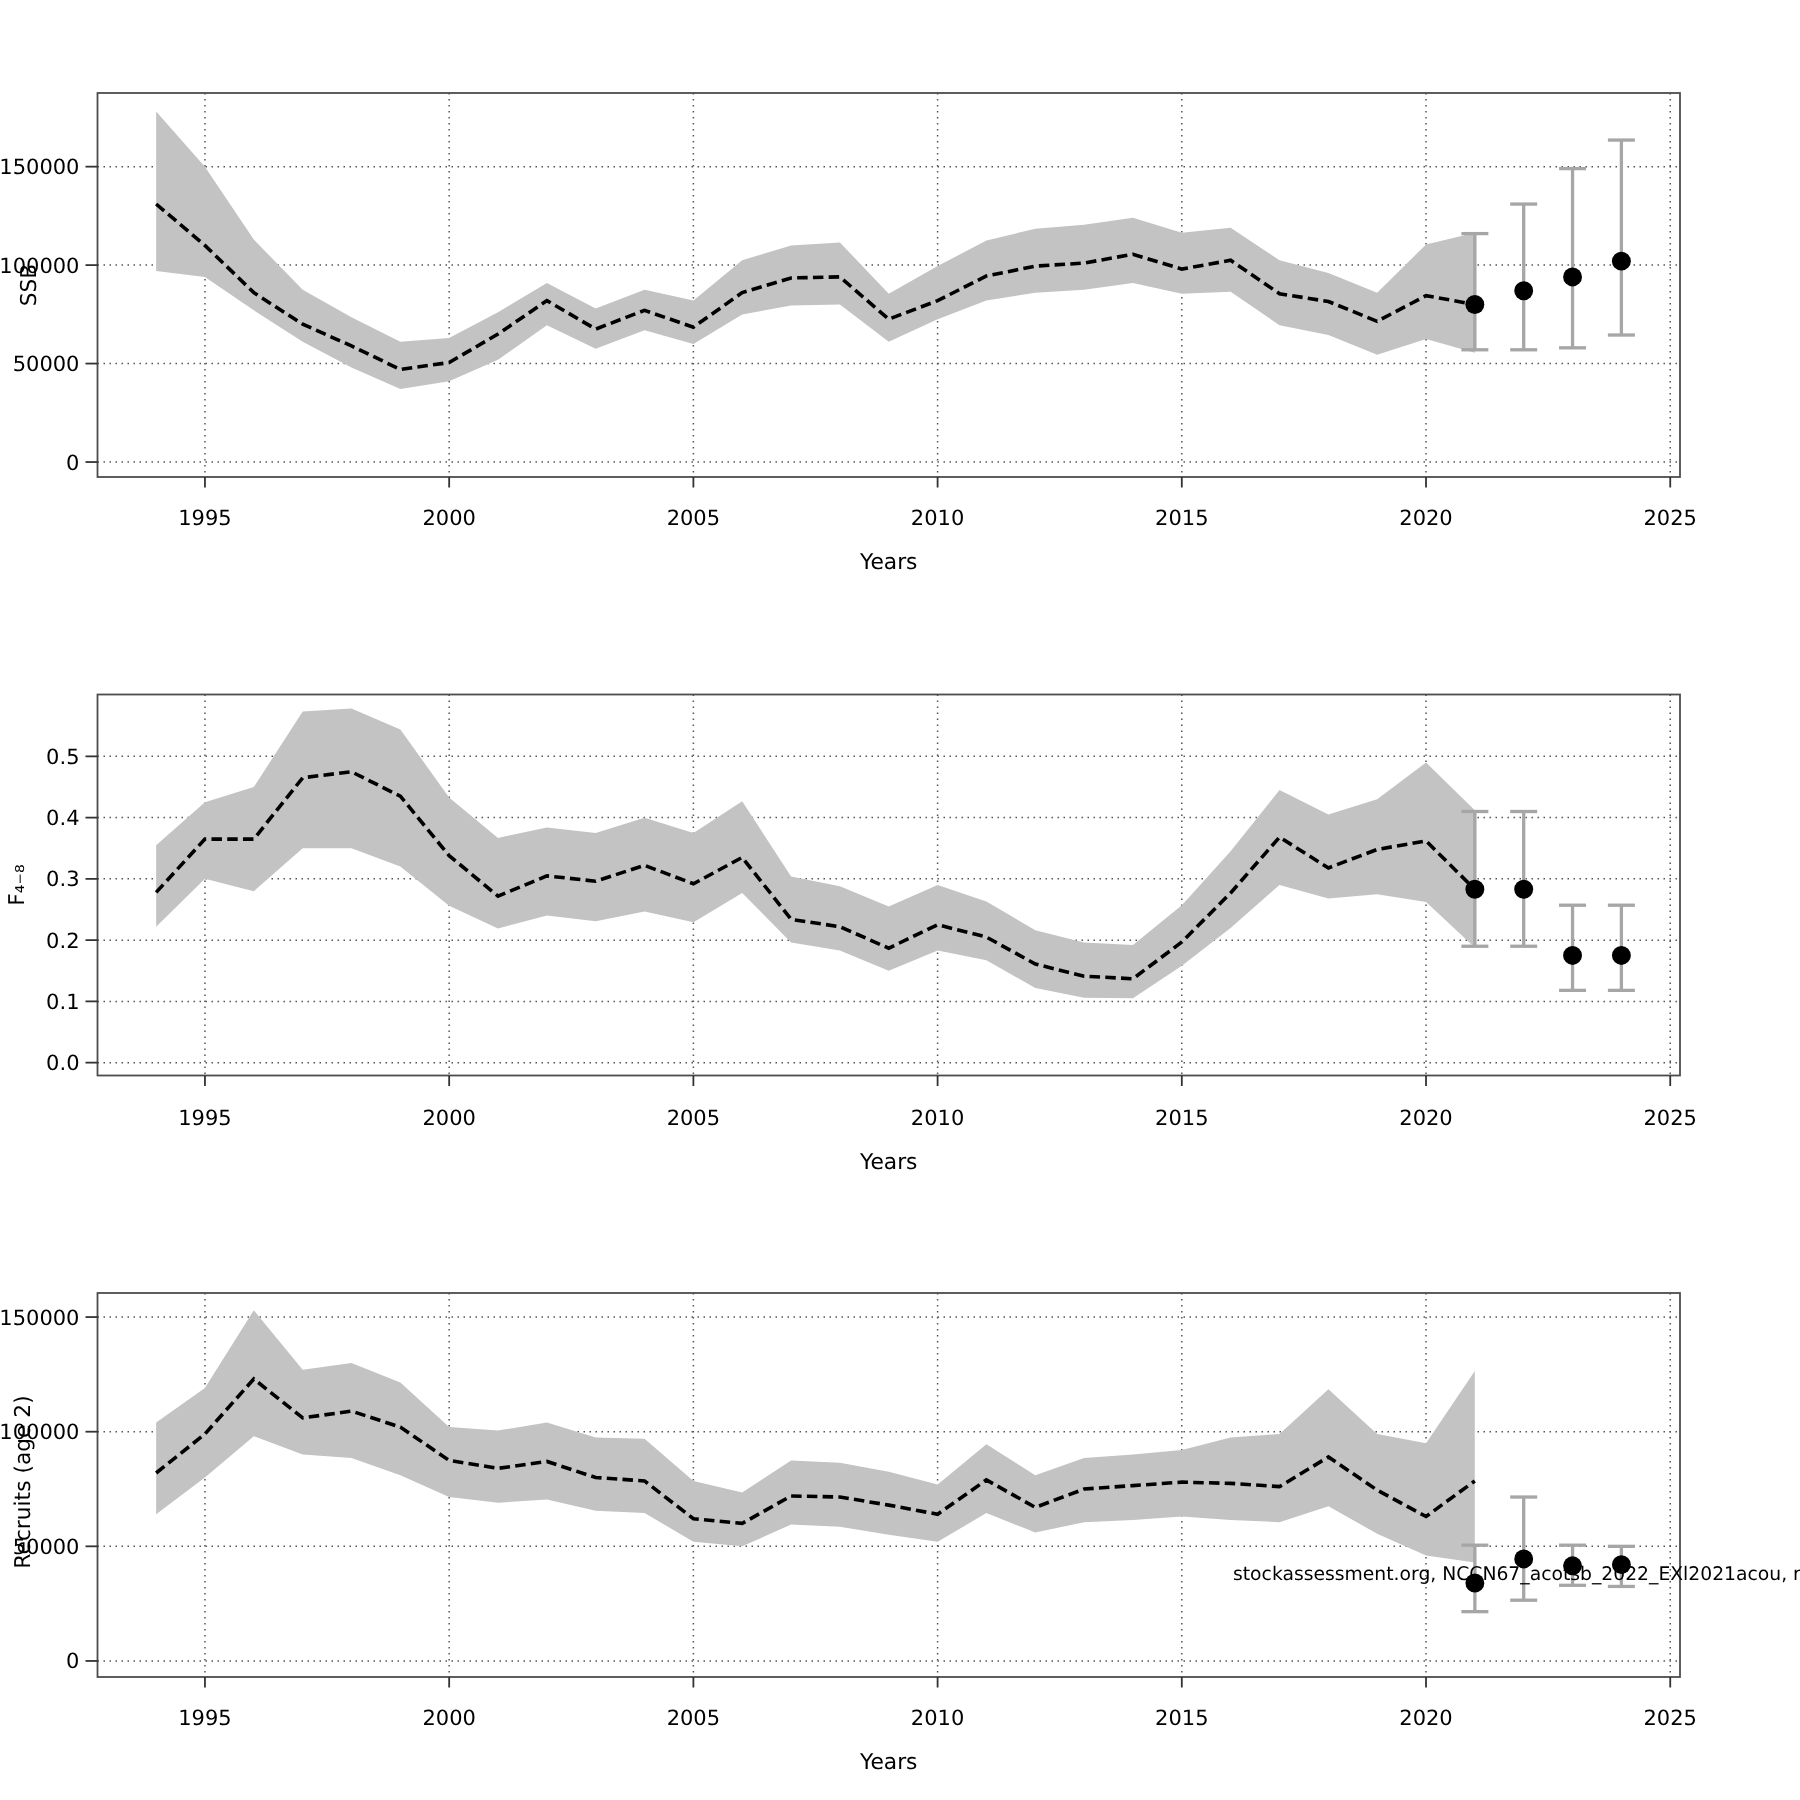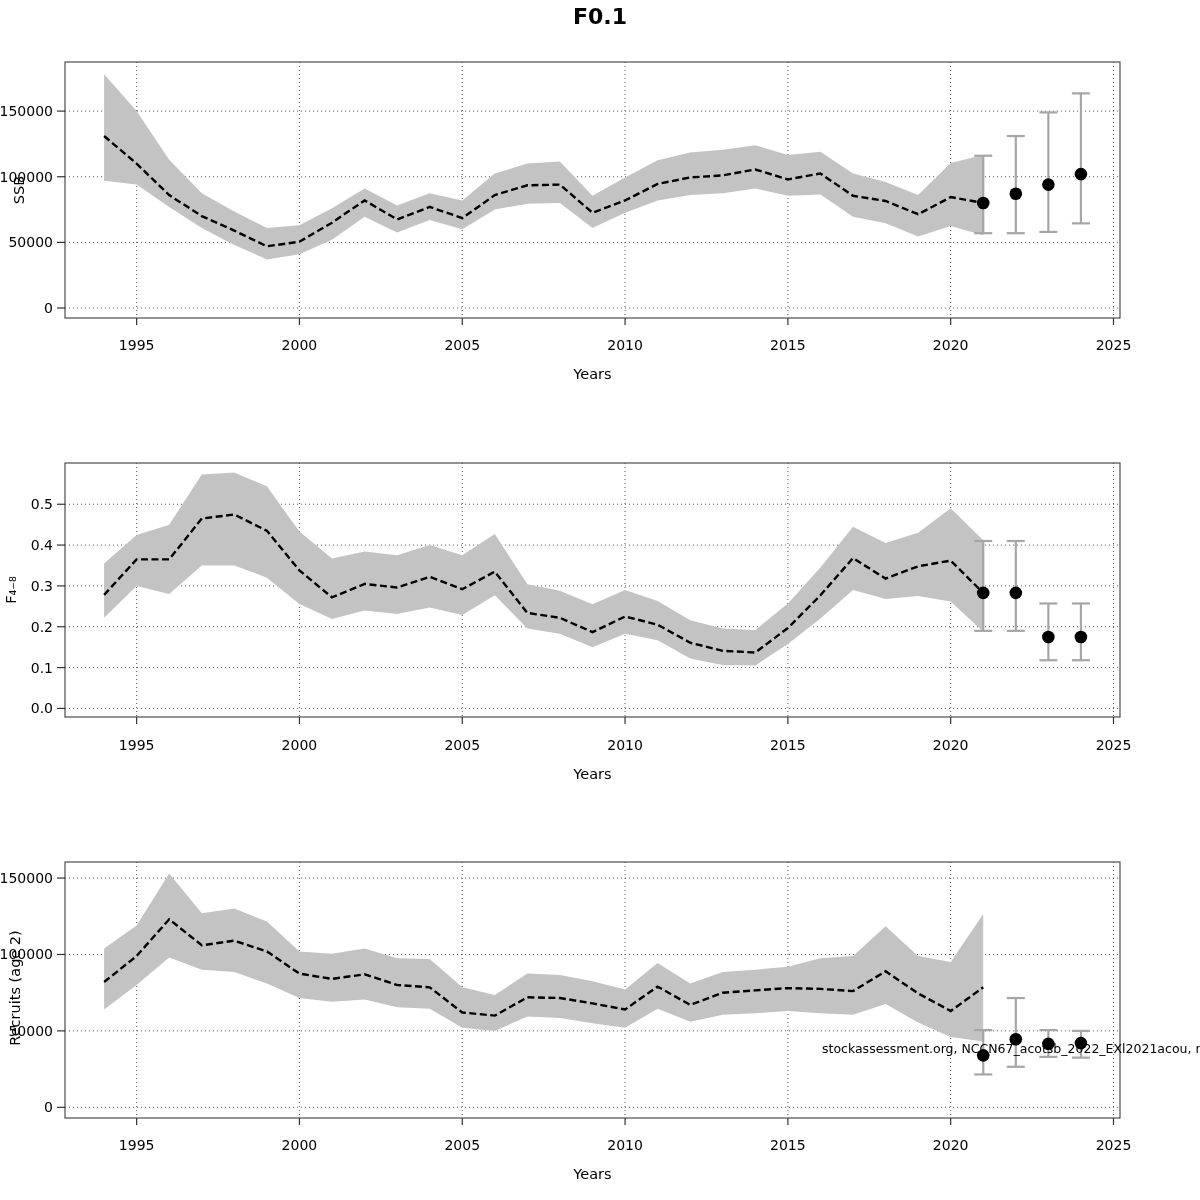--- a/index.html
+++ b/index.html
@@ -16,21 +16,20 @@
   .errbar{fill:none;stroke-width:2.2;}
   .panel-box{fill:none;stroke:#4d4d4d;stroke-width:1.2;}
   .tick{stroke:#333;stroke-width:1.2;}
   .tick-label{font-size:14px;fill:#000;}
   .axis-label{font-size:14.5px;fill:#000;}
 </style>
 </head>
 <body>
 
 <div class="page">
-  <div class="chart-title">F0.1</div>
   <svg id="chart-svg" width="1200" height="1200" viewBox="0 0 1200 1200">
       <g>
         <line class="grid" x1="136.6358024691371" x2="136.6358024691371" y1="62" y2="318"></line>
         <line class="grid" x1="299.44444444444525" x2="299.44444444444525" y1="62" y2="318"></line>
         <line class="grid" x1="462.25308641975346" x2="462.25308641975346" y1="62" y2="318"></line>
         <line class="grid" x1="625.0617283950617" x2="625.0617283950617" y1="62" y2="318"></line>
         <line class="grid" x1="787.8703703703698" x2="787.8703703703698" y1="62" y2="318"></line>
         <line class="grid" x1="950.679012345678" x2="950.679012345678" y1="62" y2="318"></line>
         <line class="grid" x1="1113.4876543209864" x2="1113.4876543209864" y1="62" y2="318"></line>
         <line class="grid" x1="65" x2="1120" y1="308.0225641025641" y2="308.0225641025641"></line>

